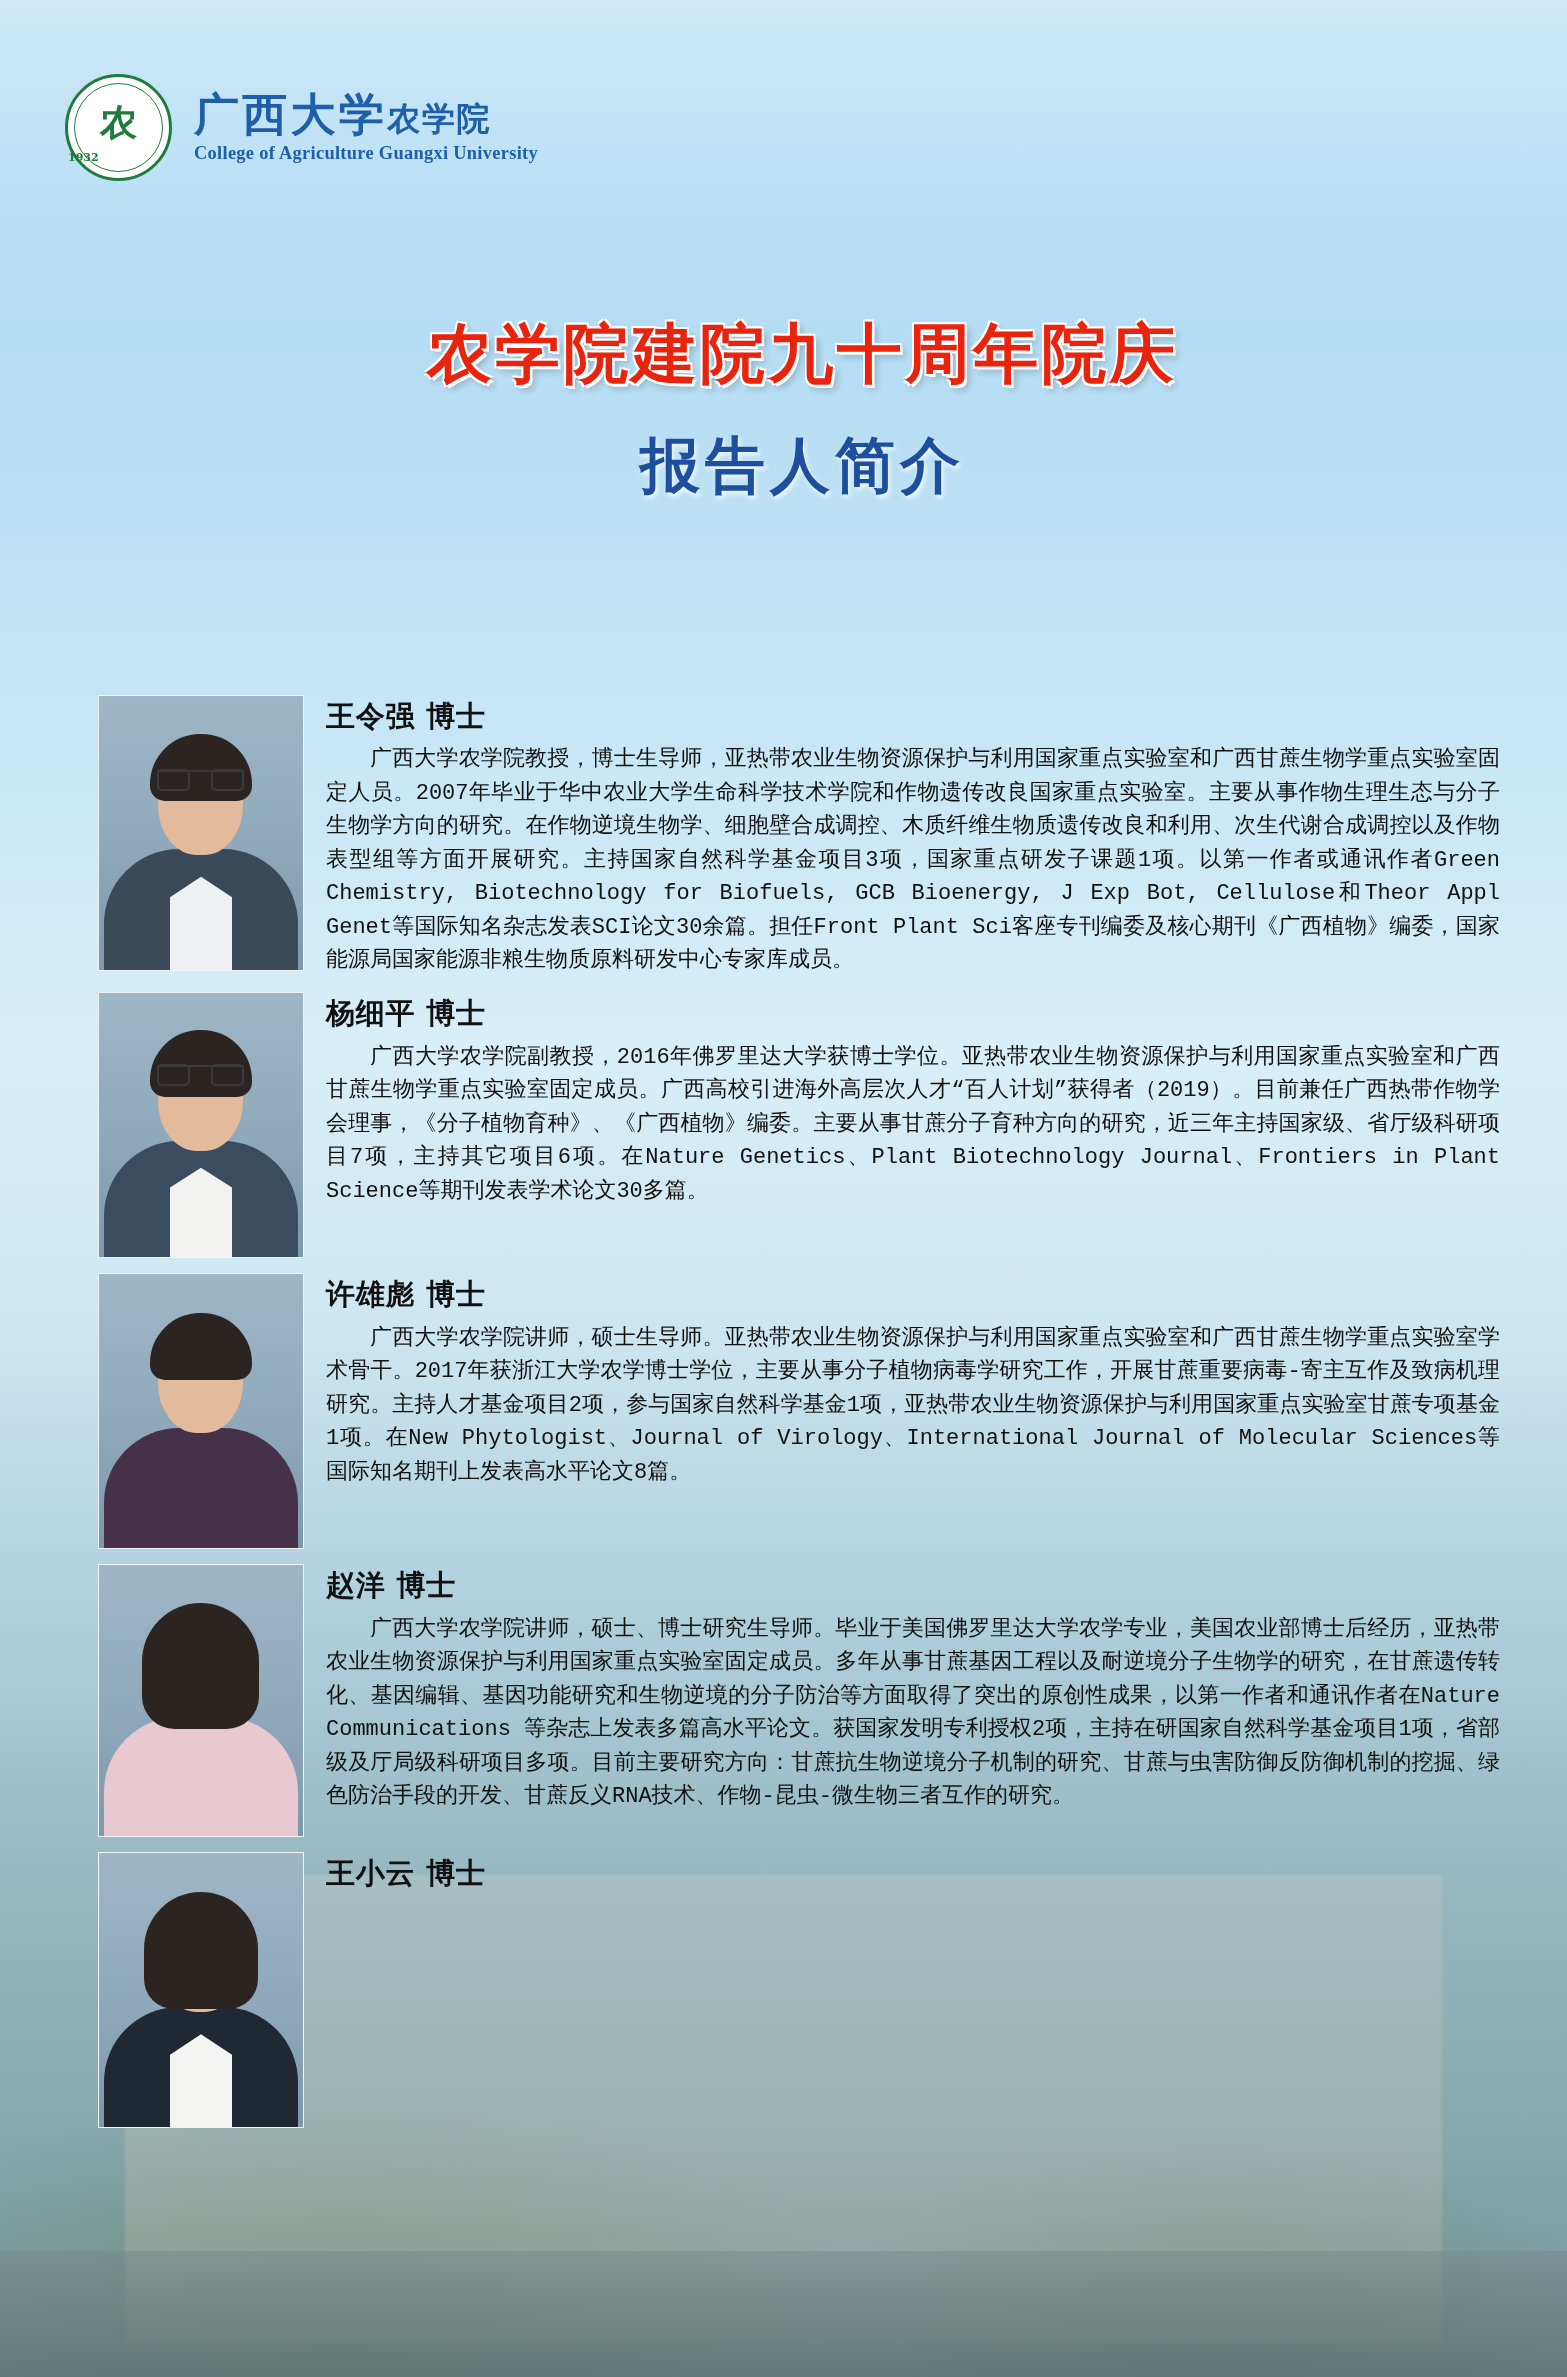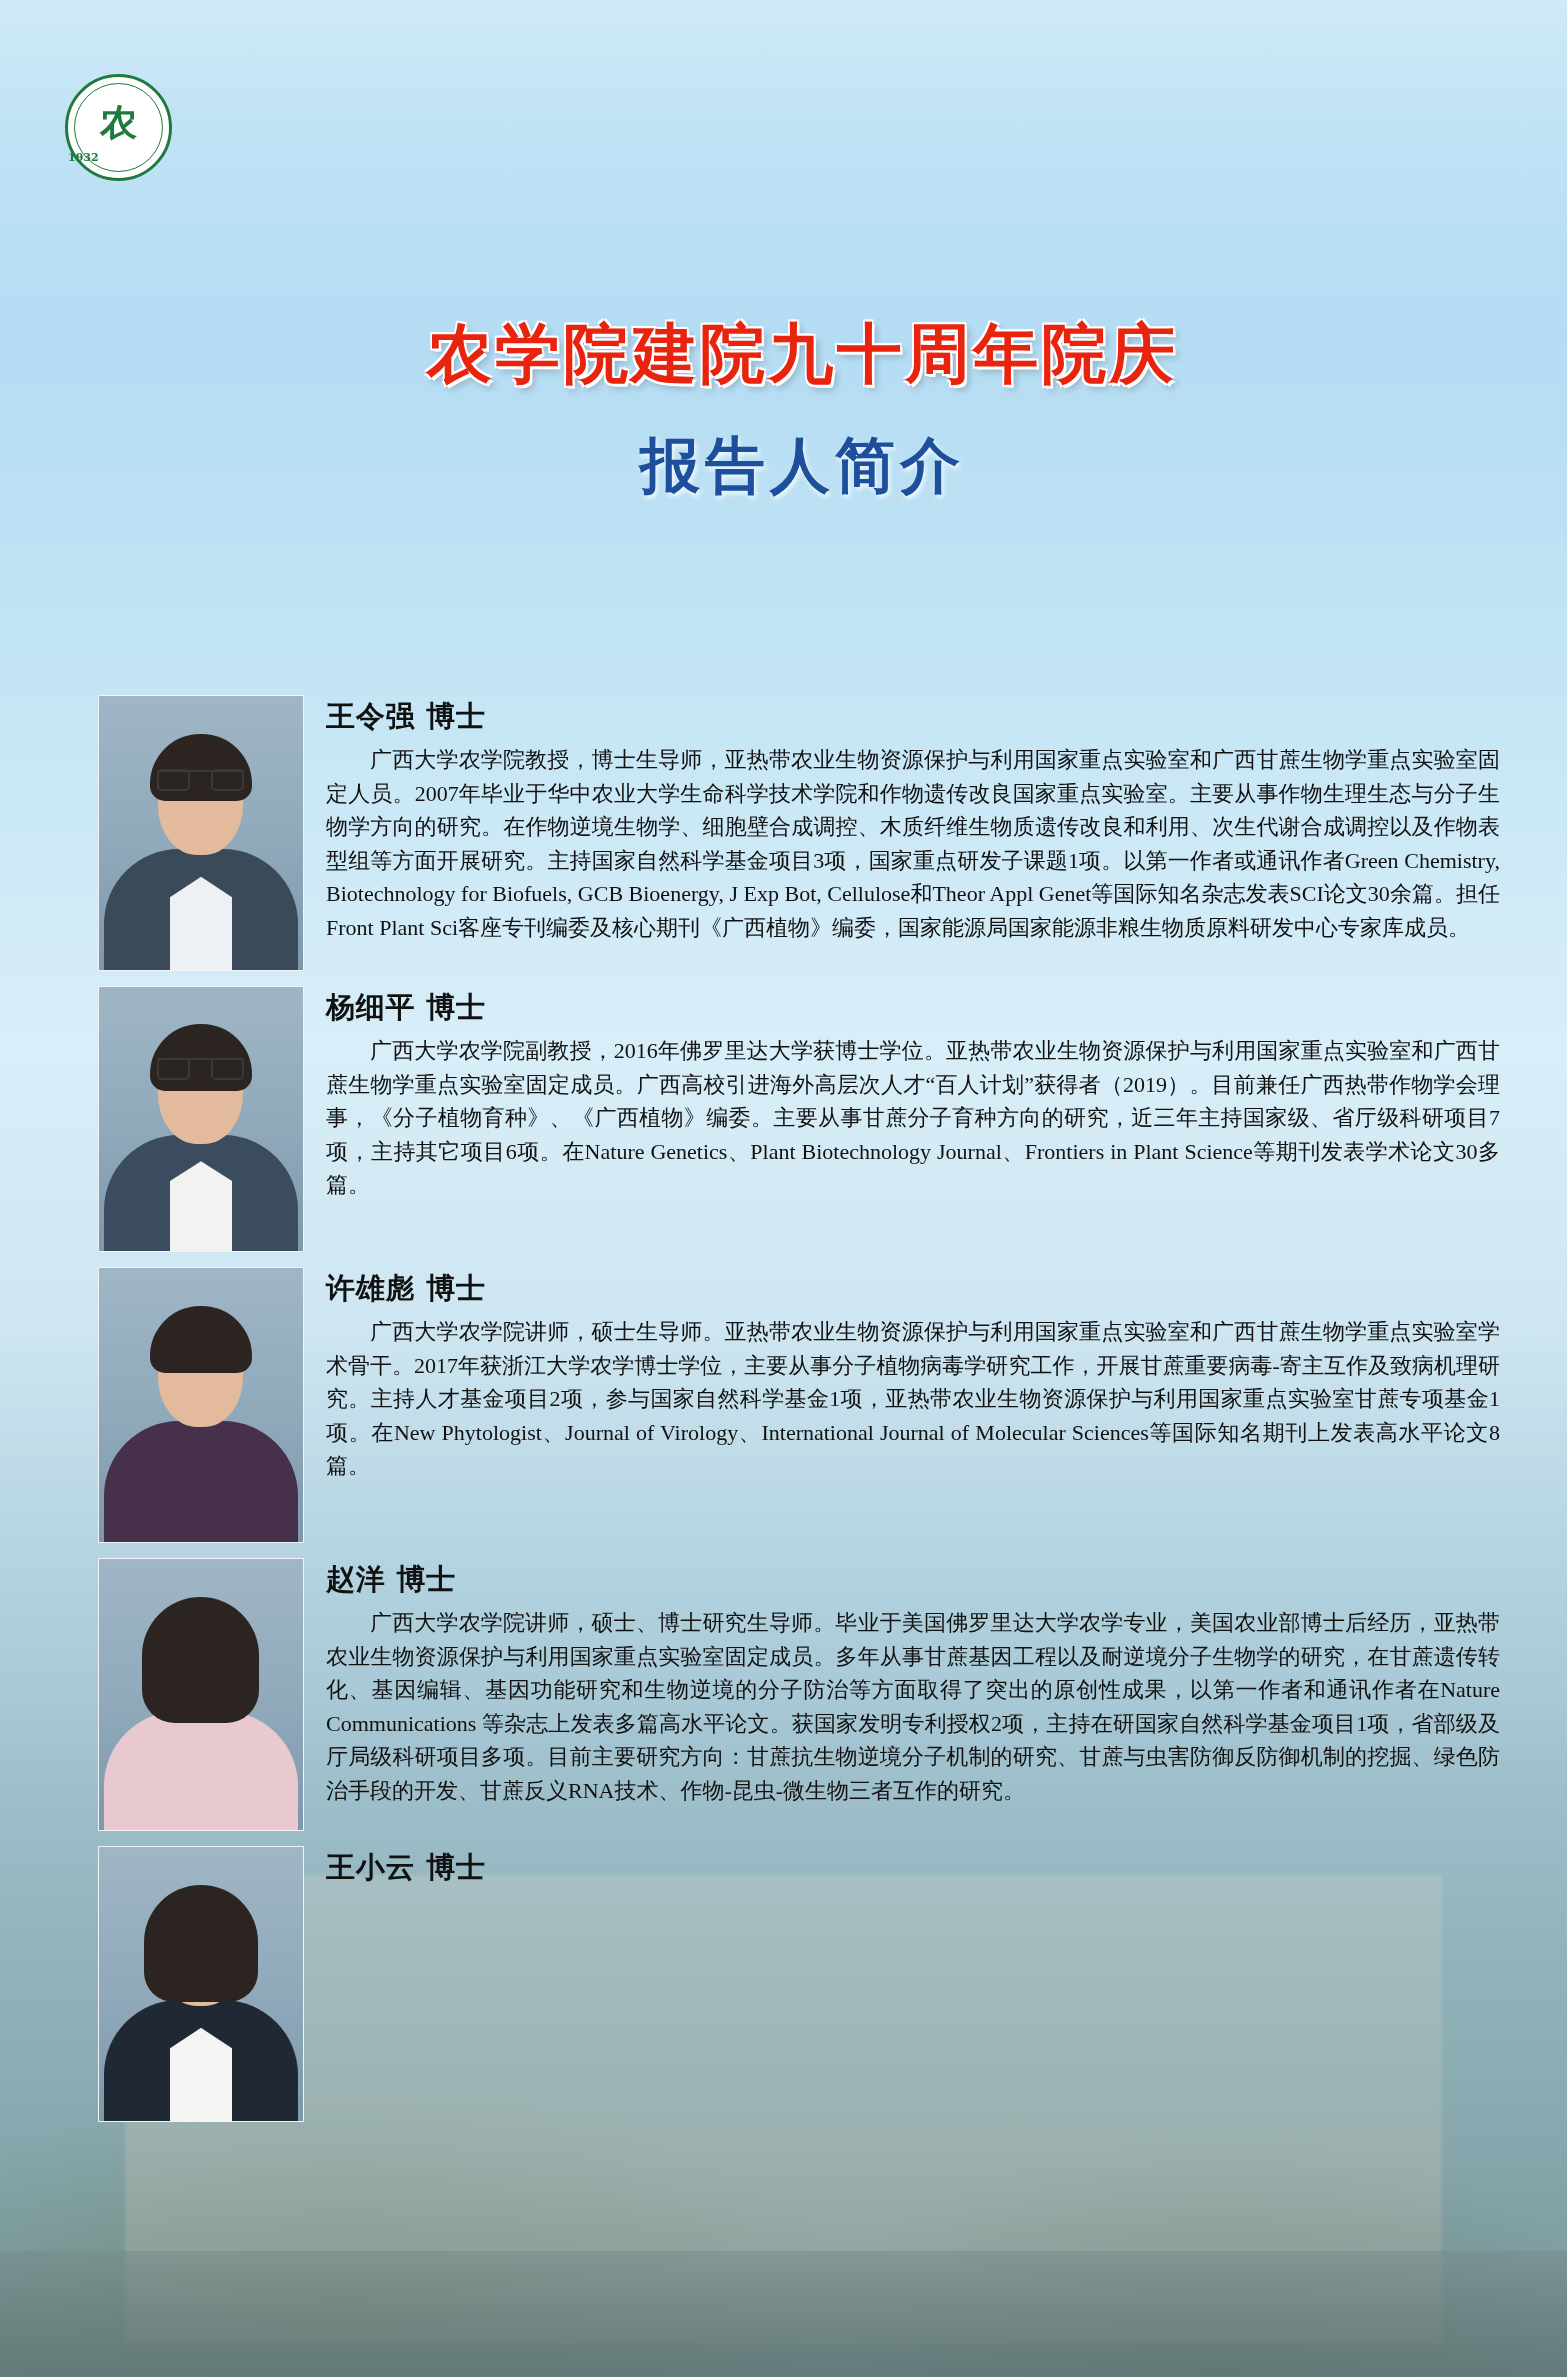--- a/index.html
+++ b/index.html
@@ -284,21 +284,21 @@
   }
   .sp-name {
     font-family: "DejaVu Sans", "Liberation Sans", sans-serif;
     font-weight: bold;
     font-size: 29px;
     color: #111111;
     letter-spacing: 0.8px;
     margin: 1.7px 0 6.7px 0;
   }
   .sp-bio {
-    font-family: Liberation Serif, serif;
+    font-family: Liberation Mono, monospace;
     font-size: 22px;
     line-height: 1.52;
     color: #111111;
     text-align: justify;
     text-justify: inter-character;
     text-indent: 2em;
   }
 </style>
 </head>
 <body>
@@ -306,20 +306,26 @@
 <div class="poster">
 
   <div class="bg-photo"></div>
   <div class="bg-building"></div>
   <div class="bg-road"></div>
 
   <div class="logo-row">
     <div class="logo-seal">
       <span class="seal-char">农</span>
       <span class="seal-year">1932</span>
+    </div>
+    <div class="logo-text">
+      <div class="logo-cn">
+        <span>广西大学</span><span class="sub">农学院</span>
+      </div>
+      <div class="logo-en">College of Agriculture Guangxi University</div>
     </div>
   </div>
 
   <div class="title-block">
     <div class="title-line">农学院建院九十周年院庆</div>
     <div class="subtitle">报告人简介</div>
   </div>
 
   <div class="speakers">
 

